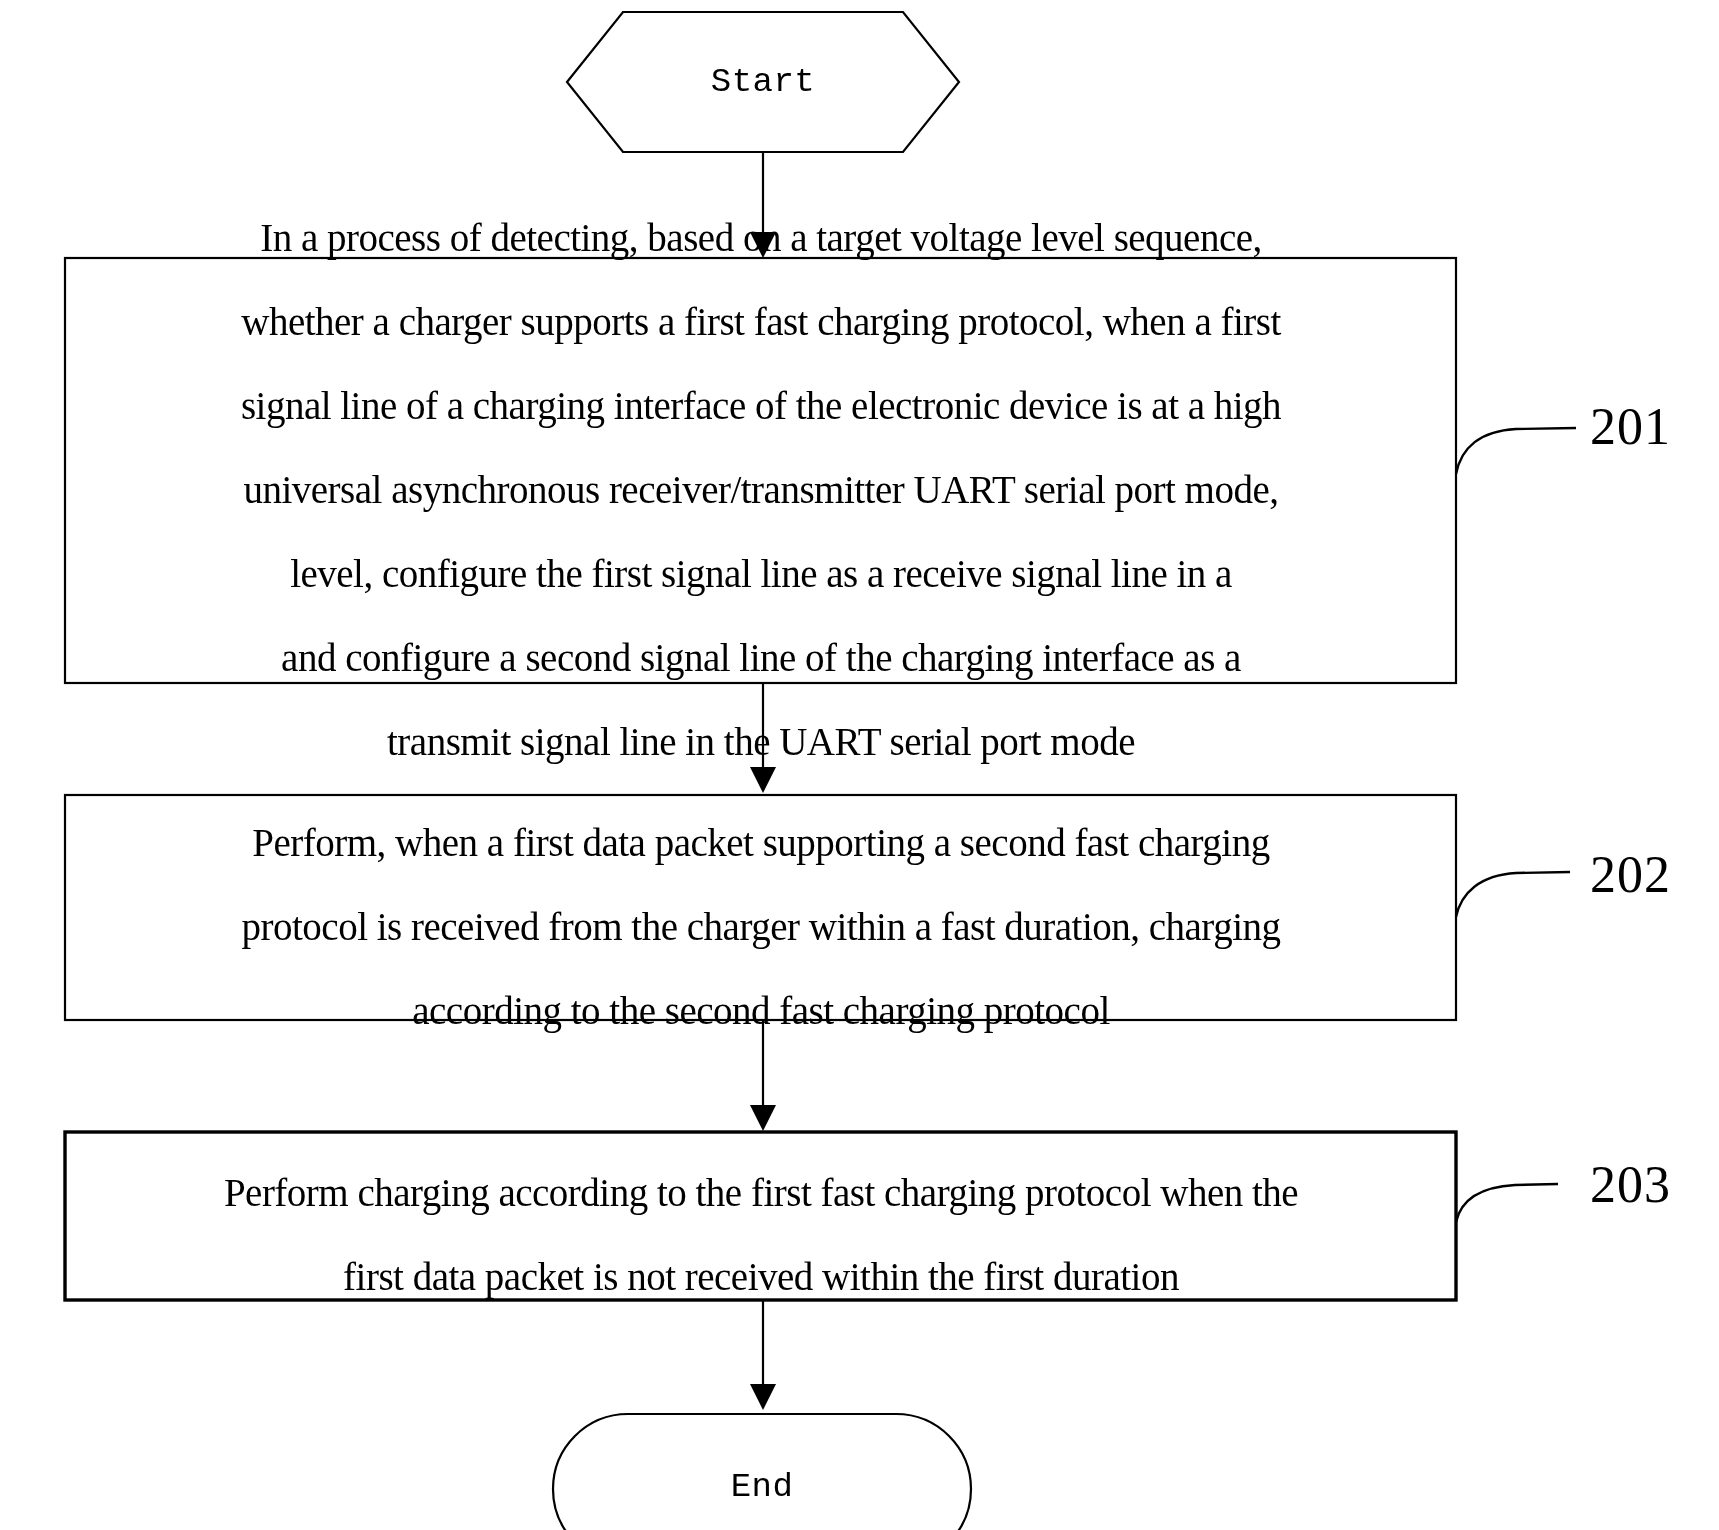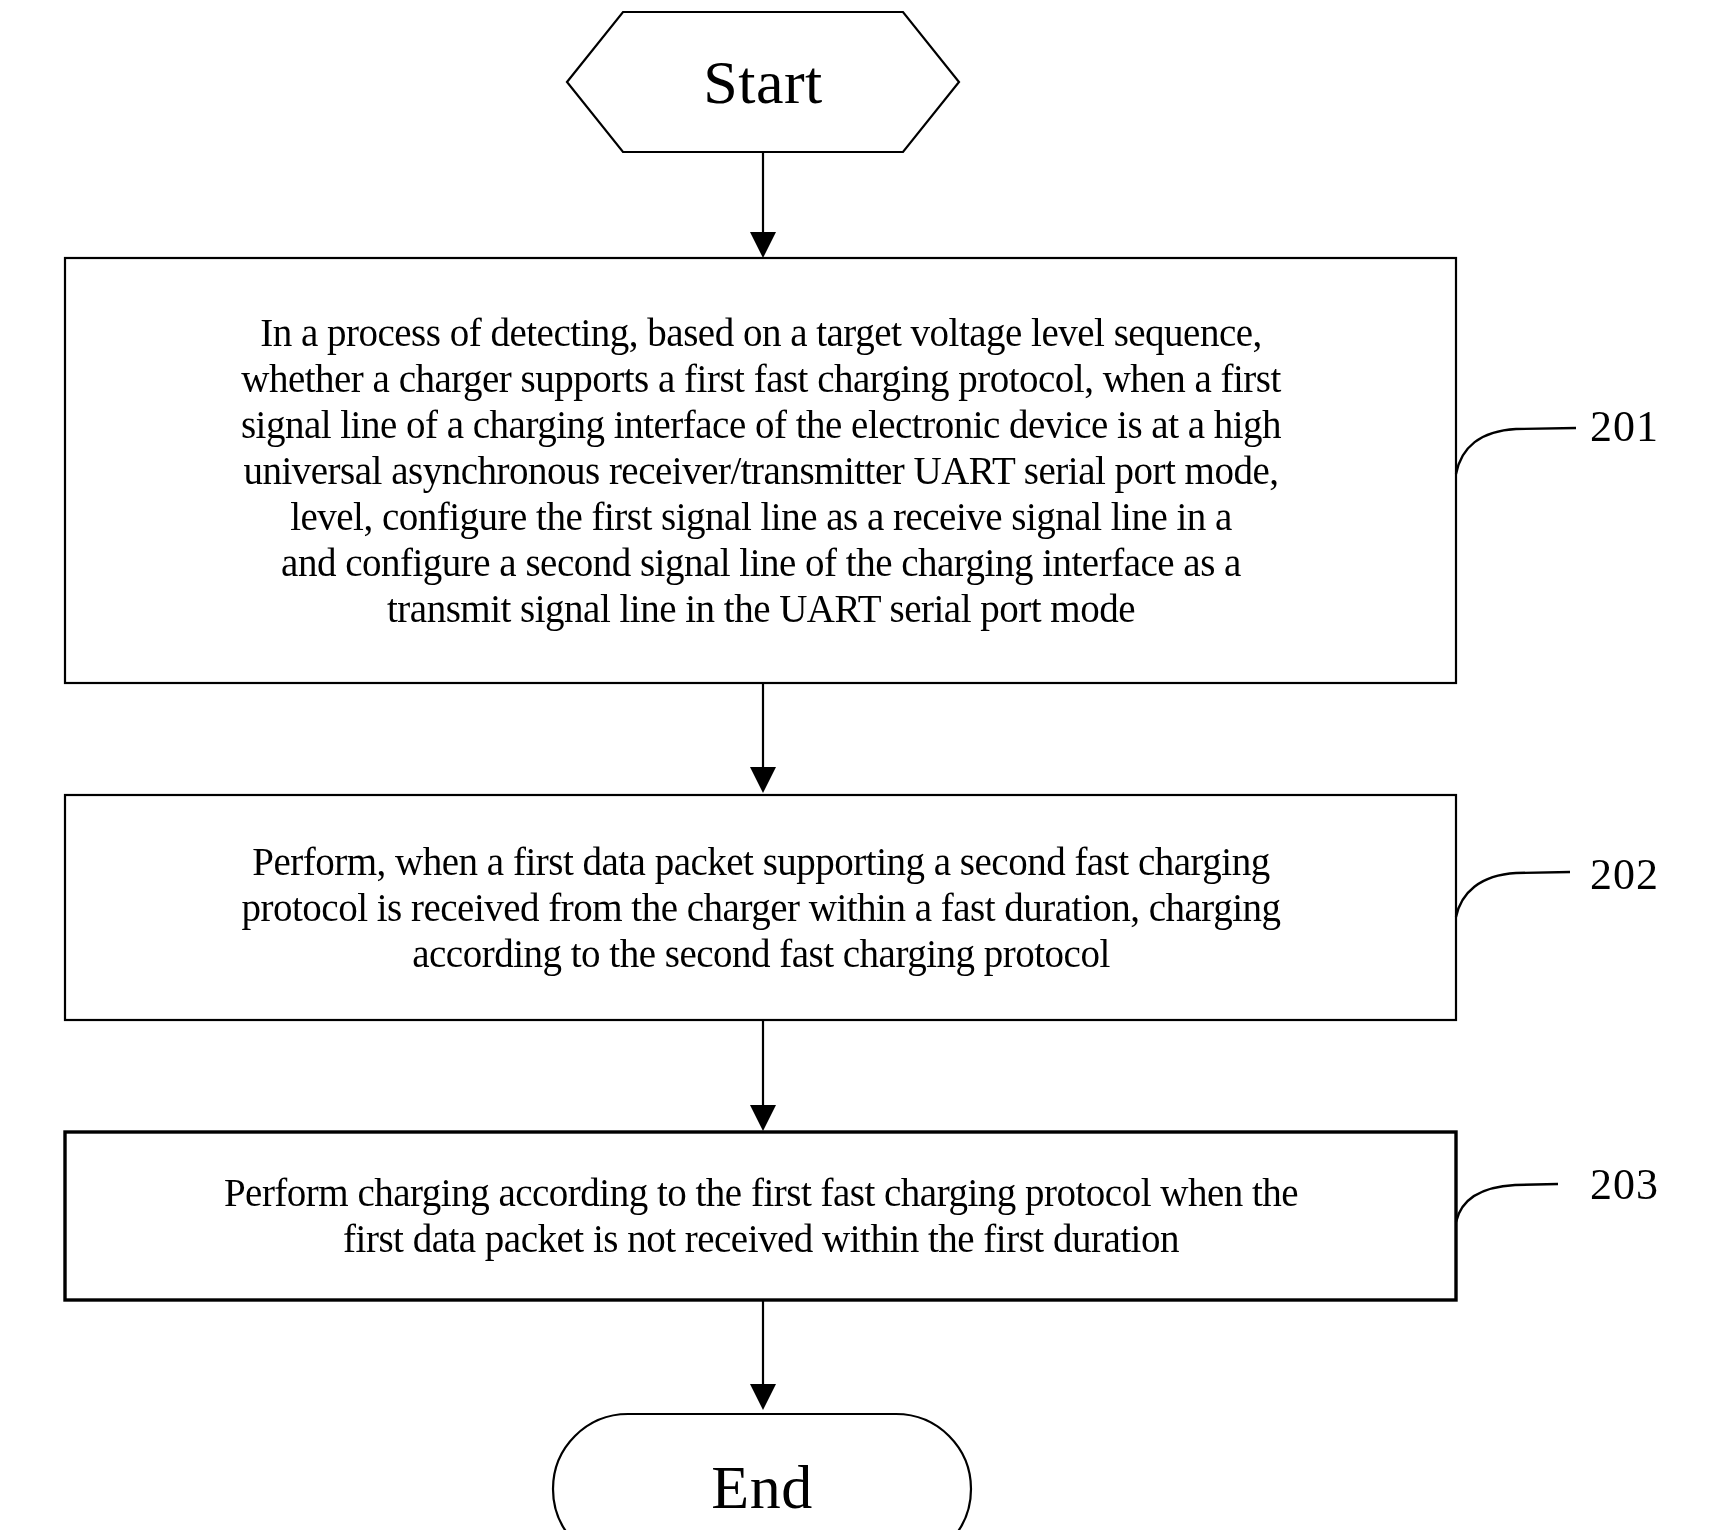--- a/index.html
+++ b/index.html
@@ -26,34 +26,35 @@
 
   .txt {
     position: absolute;
     display: flex;
     flex-direction: column;
     justify-content: center;
     align-items: center;
     text-align: center;
   }
   .terminator-label {
-    font-size: 62px;
+    font-size: 34px;
     letter-spacing: 0.5px;
+    font-family: Liberation Mono, monospace;
   }
   .box-text {
     left: 70px;
     width: 1382px;
     font-size: 39px;
     line-height: 46px;
     letter-spacing: -0.5px;
   }
-  .box-text div { white-space: nowrap; }
+  .box-text div { white-space: nowrap; margin-top: 38px; }
   .ref-label {
     position: absolute;
-    font-size: 44px;
+    font-size: 52px;
     line-height: 58px;
     letter-spacing: 1px;
   }
 </style>
 </head>
 <body>
 
 <div class="canvas">
 
   <svg viewBox="0 0 1719 1530">

